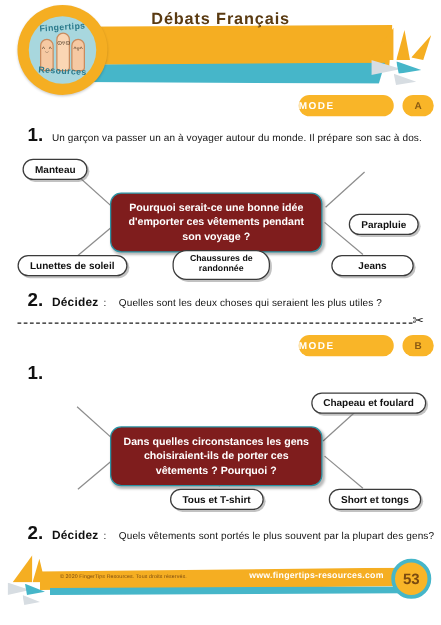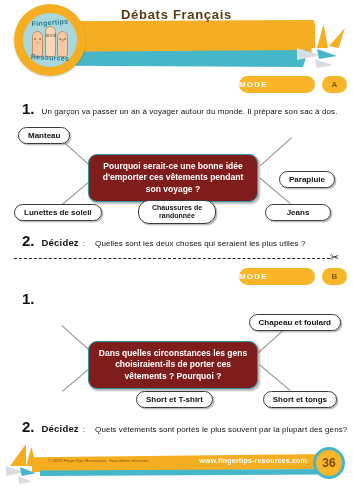--- a/index.html
+++ b/index.html
@@ -250,21 +250,21 @@
     <div class="connector" style="left:62px;  top:20px; width:42px; transform:rotate(42deg);"></div>
     <div class="connector" style="left:290px; top:20px; width:42px; transform:rotate(138deg);"></div>
     <div class="connector" style="left:62px;  top:86px; width:40px; transform:rotate(-40deg);"></div>
     <div class="connector" style="left:176px; top:62px; width:22px; transform:rotate(90deg);"></div>
     <div class="connector" style="left:290px; top:86px; width:40px; transform:rotate(220deg);"></div>
 
     <div class="pill" style="right:12px; top:9px;">Chapeau et foulard</div>
 
     <div class="center-box">Dans quelles circonstances les gens choisiraient-ils de porter ces vêtements ? Pourquoi ?</div>
 
-    <div class="pill" style="left:136px; top:86px;">Short et T-shirt</div>
+    <div class="pill" style="left:136px; top:86px;">Tous et T-shirt</div>
     <div class="pill" style="right:16px; top:86px;">Short et tongs</div>
   </div>
 
   <div class="q-line" style="left:22px; top:418px;">
     <span class="q-num">2.</span>
     <span class="q-verb">Décidez</span>
     <span class="q-colon">:</span>
     <span class="q-text">Quels vêtements sont portés le plus souvent par la plupart des gens?</span>
   </div>
 
@@ -276,16 +276,16 @@
       <div class="ray grey" style="left:2px; top:22px; width:18px; height:10px; clip-path:polygon(0 0,100% 60%,0 100%);"></div>
       <div class="ray teal" style="left:16px;top:23px; width:16px; height:9px;  clip-path:polygon(0 0,100% 70%,10% 100%);"></div>
       <div class="ray grey" style="left:14px;top:32px; width:14px; height:8px;  clip-path:polygon(0 0,100% 70%,10% 100%);"></div>
     </div>
 
     <div class="ft-bar"></div>
     <div class="ft-bar2"></div>
 
     <div class="ft-copy">© 2020 FingerTips Resources.  Tous droits réservés.</div>
     <div class="ft-url">www.fingertips-resources.com</div>
-    <div class="ft-page">36</div>
+    <div class="ft-page">53</div>
   </div>
 
 </div>
 
 </body></html>

